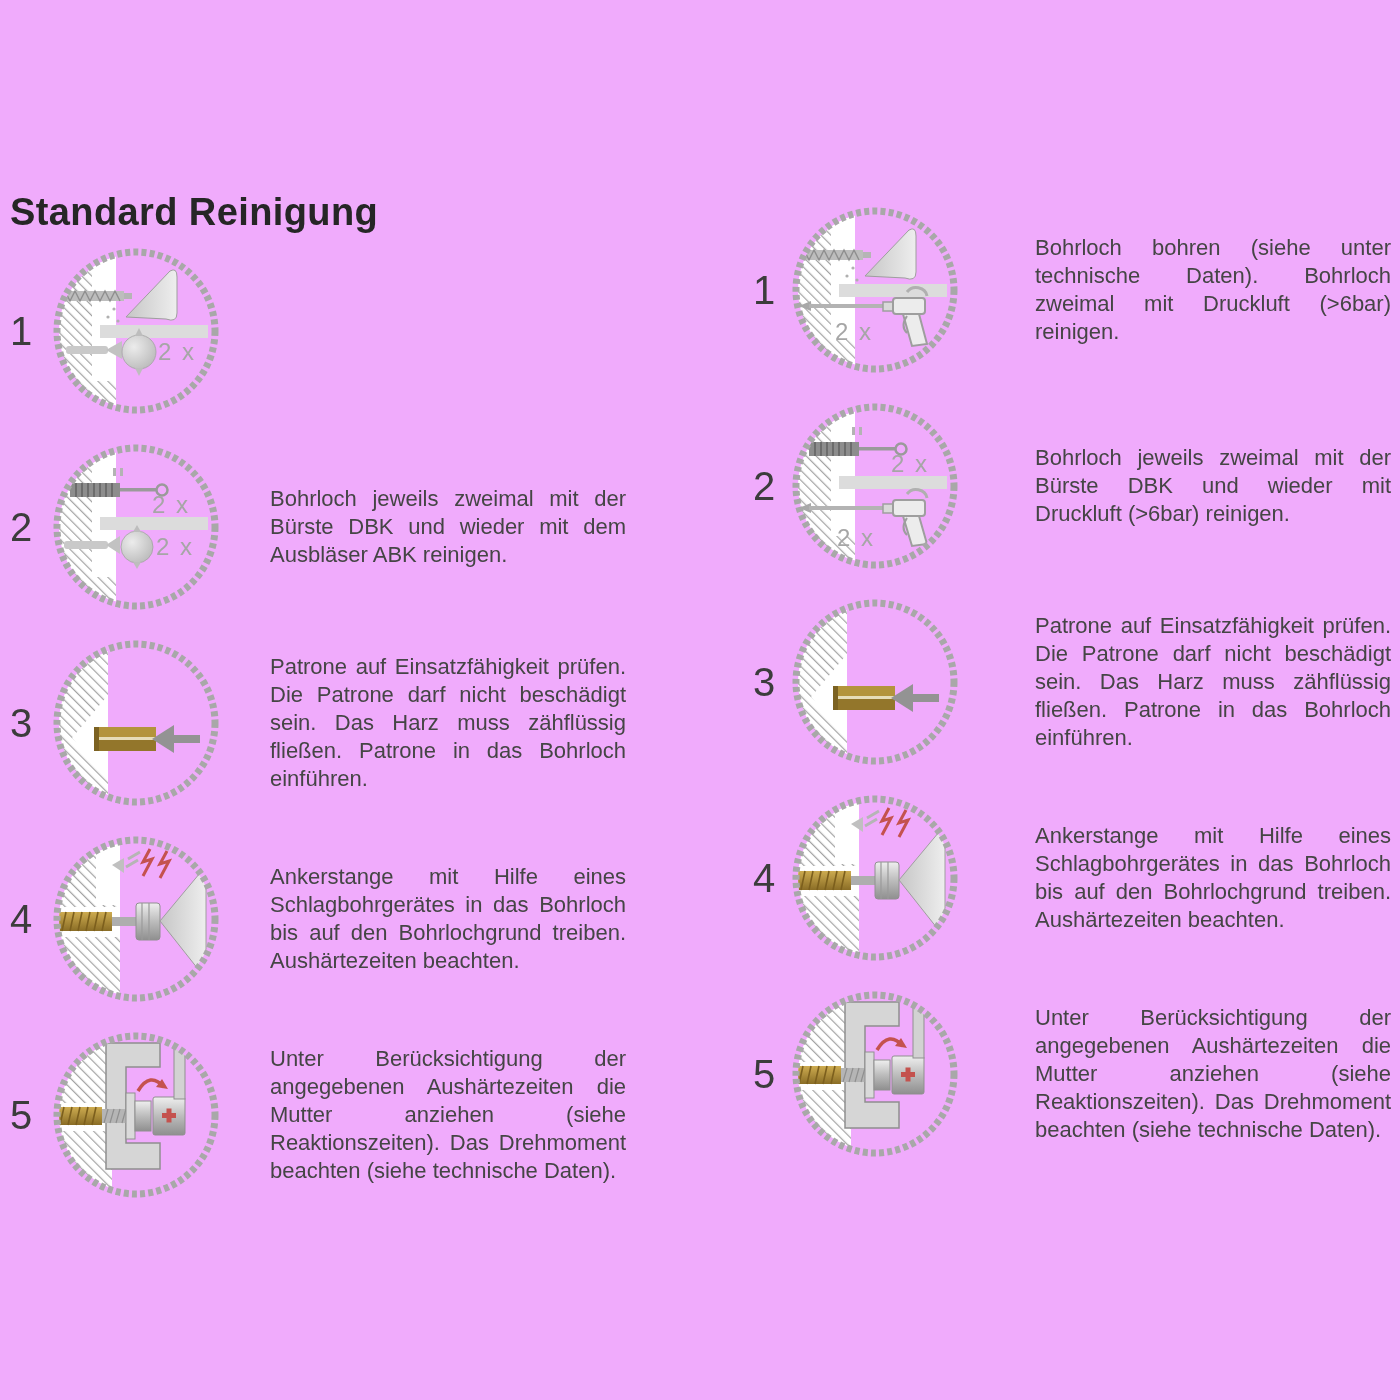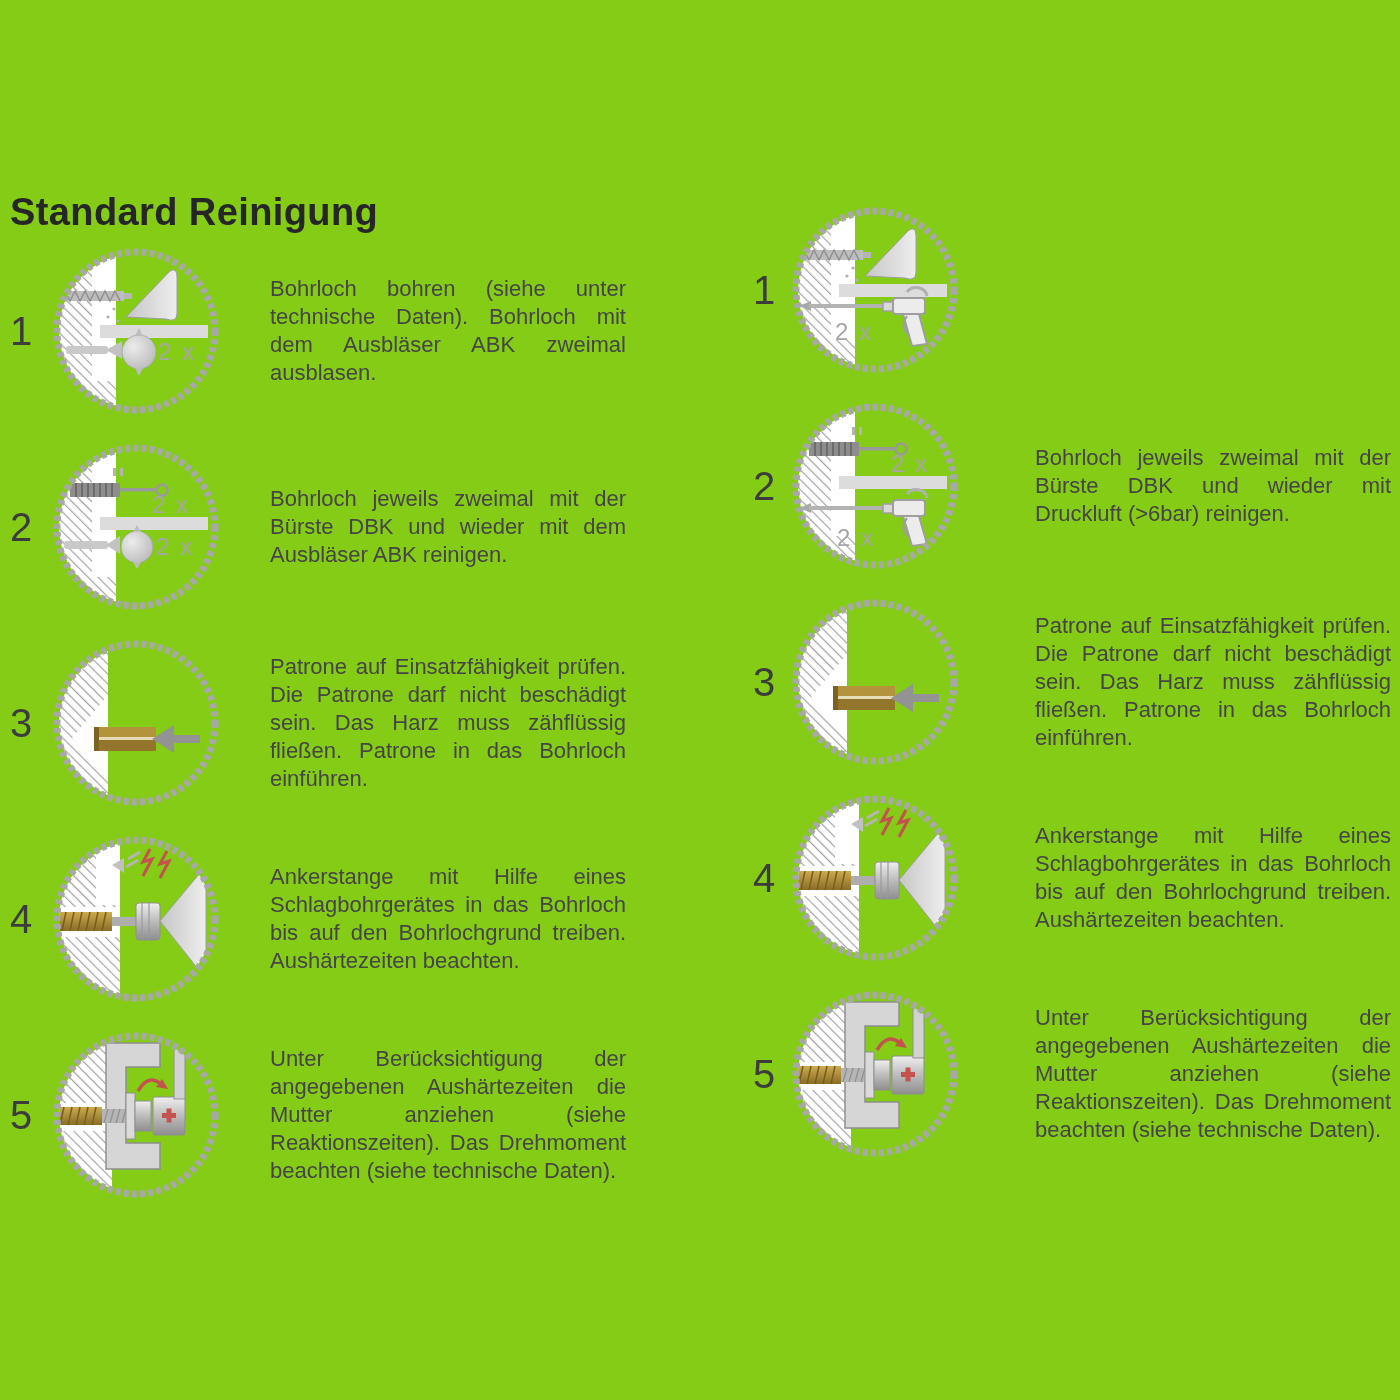--- a/index.html
+++ b/index.html
@@ -1,20 +1,20 @@
 <!DOCTYPE html>
 <html><head>
 <meta charset="utf-8">
 <style>
   html,body{margin:0;padding:0;}
   body{
     width:1400px;height:1400px;position:relative;background:#ffffff;
     font-family:"Liberation Sans", sans-serif;overflow:hidden;
   }
-  .page{position:absolute;inset:0;background:#84cc16;}
+  .page{position:absolute;inset:0;background:#f0abfc;}
   .col{position:absolute;top:192px;width:655px;}
   .col-left{left:0;}
   .col-right{left:745px;}
   .hdr{
     margin:0 0 1px 10px;font-size:38px;line-height:40px;font-weight:bold;
     color:#262626;letter-spacing:0.4px;
   }
   .col-right .hdr{margin-left:6px;}
   .row{display:flex;align-items:center;height:196px;}
   .num{
@@ -87,21 +87,20 @@
             <circle cx="68" cy="76" r="1.6" fill="#b0b0b0"></circle>
           <rect x="16" y="101" width="42" height="8" rx="3" fill="#c9c9c9"></rect>
           <polygon points="56,105 72,96 72,114" fill="#c2c2c2"></polygon>
           <circle cx="89" cy="107" r="17" fill="url(#gBall)" stroke="#a3a3a3" stroke-width="0.8"></circle>
           <polygon points="85,91 93,91 89,83" fill="#bdbdbd"></polygon>
           <polygon points="85,123 93,123 89,131" fill="#bdbdbd"></polygon>
         </g>
         <circle class="ring" cx="86" cy="86" r="79"></circle>
         <text class="lbl" x="108" y="115">2 x</text>
       </svg>
-      <div class="txt">Bohrloch bohren (siehe unter technische Daten). Bohrloch mit dem Ausbläser ABK zweimal ausblasen.</div>
     </div>
 
     <div class="row">
       <div class="num">2</div>
       <svg class="circ" viewBox="0 0 172 172">
         <g clip-path="url(#cclip)">
           <rect x="0" y="0" width="66" height="172" fill="url(#hatch)"></rect>
           <rect x="42" y="13" width="24" height="123" fill="#ffffff"></rect>
           <rect x="50" y="76" width="108" height="13" fill="#dcdcdc"></rect>
           <rect x="20" y="42" width="50" height="14" fill="#8d8d8d"></rect>
@@ -211,20 +210,21 @@
           <rect x="20" y="100" width="76" height="4" fill="#b3b3b3"></rect>
           <path d="M118,88 a11,10 0 0 1 20,4" fill="none" stroke="#b0b0b0" stroke-width="3"></path>
           <rect x="94" y="98" width="12" height="9" fill="#d9d9d9" stroke="#9e9e9e" stroke-width="1.5"></rect>
           <rect x="104" y="94" width="32" height="16" rx="3" fill="#ececec" stroke="#9e9e9e" stroke-width="2"></rect>
           <polygon points="114,110 130,110 138,140 123,142" fill="#ececec" stroke="#9e9e9e" stroke-width="2"></polygon>
           <path d="M118,112 q-7,10 0,17" fill="none" stroke="#9e9e9e" stroke-width="2"></path>
         </g>
         <circle class="ring" cx="86" cy="86" r="79"></circle>
         <text class="lbl" x="46" y="136">2 x</text>
       </svg>
+      <div class="txt">Bohrloch bohren (siehe unter technische Daten). Bohrloch zweimal mit Druckluft (&gt;6bar) reinigen.</div>
     </div>
 
     <div class="row">
       <div class="num">2</div>
       <svg class="circ" viewBox="0 0 172 172">
         <g clip-path="url(#cclip)">
           <rect x="0" y="0" width="66" height="172" fill="url(#hatch)"></rect>
           <rect x="42" y="13" width="24" height="123" fill="#ffffff"></rect>
           <rect x="50" y="76" width="108" height="13" fill="#dcdcdc"></rect>
           <rect x="20" y="42" width="50" height="14" fill="#8d8d8d"></rect>

